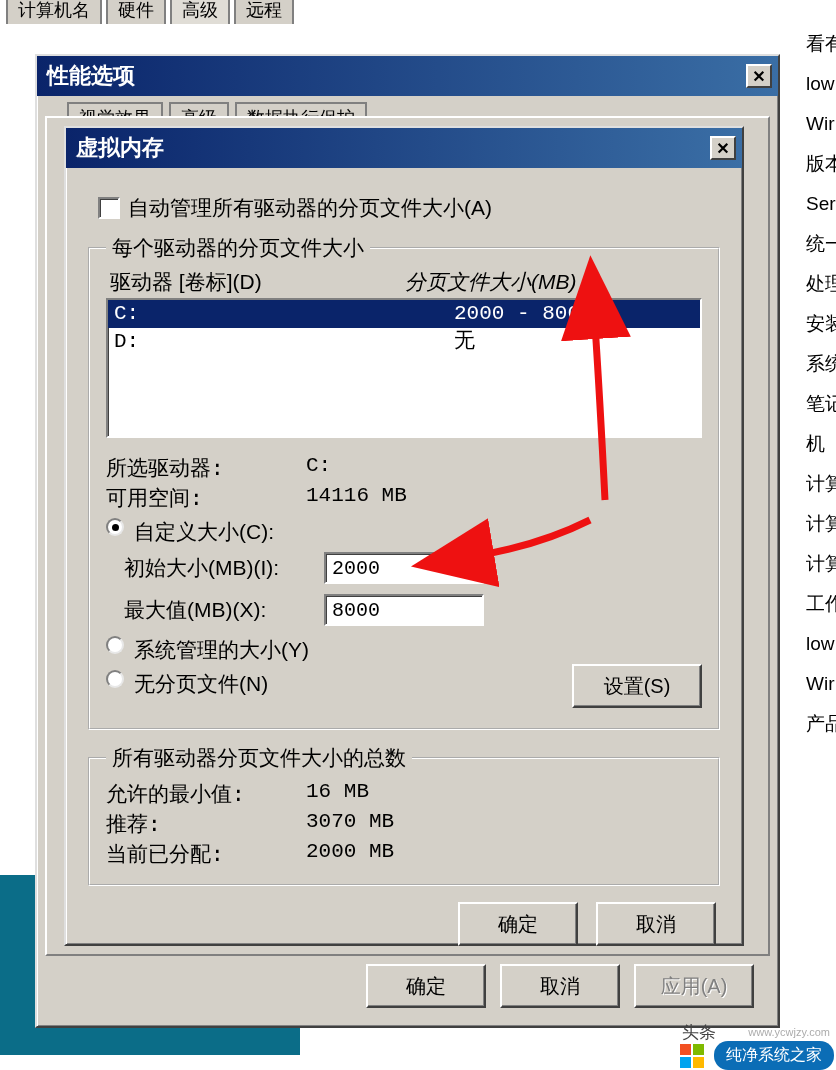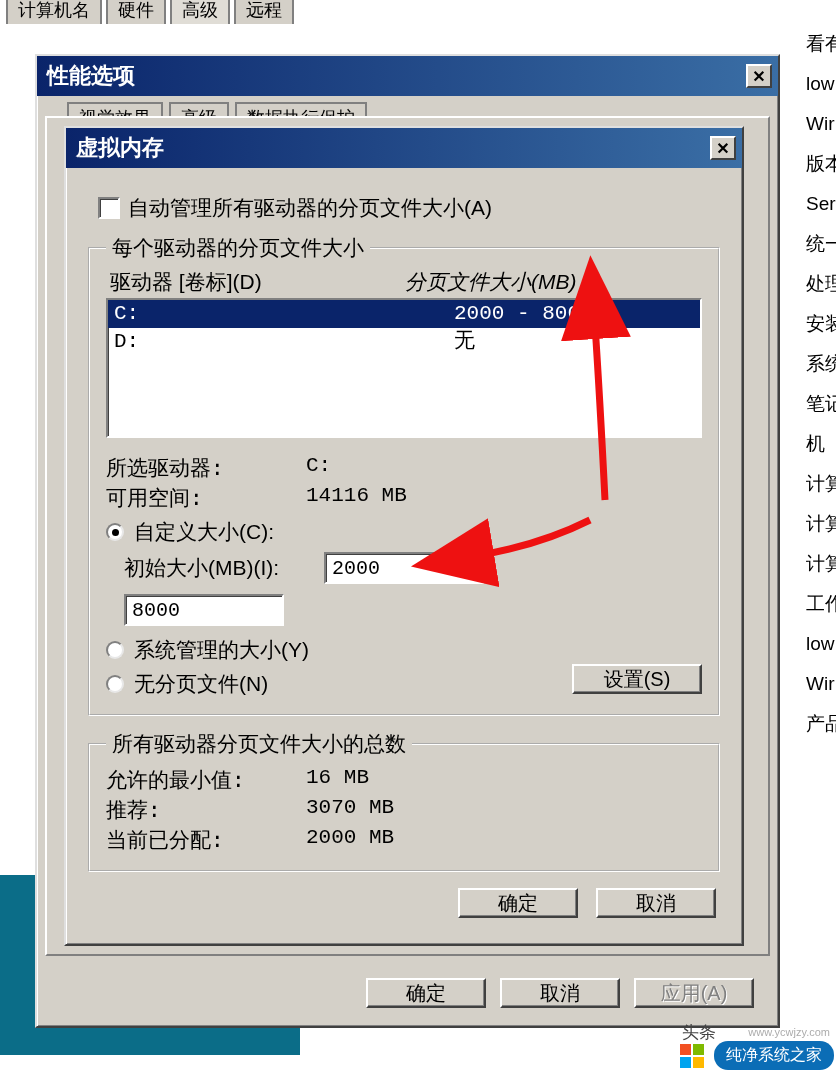--- a/index.html
+++ b/index.html
@@ -170,21 +170,21 @@
   }
   .kv {
     display: flex;
     font-size: 21px;
     margin: 2px 0;
     font-family: "SimSun", "宋体", monospace;
   }
   .kv .k { flex: 0 0 200px; }
   .kv .v { font-family: "Courier New", monospace; }
   .radio-row {
-    display: flex; align-items: center; gap: 10px;
+    display: flex; gap: 10px;
     font-size: 21px;
     margin: 6px 0;
   }
   .radio-circle {
     width: 18px; height: 18px;
     border-radius: 50%;
     background: #fff;
     border-top: 2px solid #808080;
     border-left: 2px solid #808080;
     border-right: 2px solid #e8e8e8;
@@ -214,21 +214,21 @@
     border-right: 2px solid #fff;
     border-bottom: 2px solid #fff;
     box-shadow: inset 1px 1px 0 #404040;
     font-family: "Courier New", monospace;
     font-size: 20px;
     padding: 2px 6px;
     display:flex; align-items:center;
   }
   .btn {
     min-width: 120px;
-    height: 30px;
+    height: 44px;
     background: #d4d0c8;
     border-top: 2px solid #fff;
     border-left: 2px solid #fff;
     border-right: 2px solid #404040;
     border-bottom: 2px solid #404040;
     box-shadow: inset -1px -1px 0 #808080;
     font-size: 20px;
     display: inline-flex;
     align-items: center;
     justify-content: center;
@@ -389,20 +389,21 @@
 
       <div class="radio-row">
         <span class="radio-circle selected"></span>
         <span>自定义大小(C):</span>
       </div>
       <div class="size-row">
         <span class="lbl">初始大小(MB)(I):</span>
         <span class="text-input">2000</span>
       </div>
       <div class="size-row">
+        <span class="lbl">最大值(MB)(X):</span>
         <span class="text-input">8000</span>
       </div>
 
       <div class="radio-row">
         <span class="radio-circle"></span>
         <span>系统管理的大小(Y)</span>
       </div>
       <div class="radio-row">
         <span class="radio-circle"></span>
         <span>无分页文件(N)</span>

